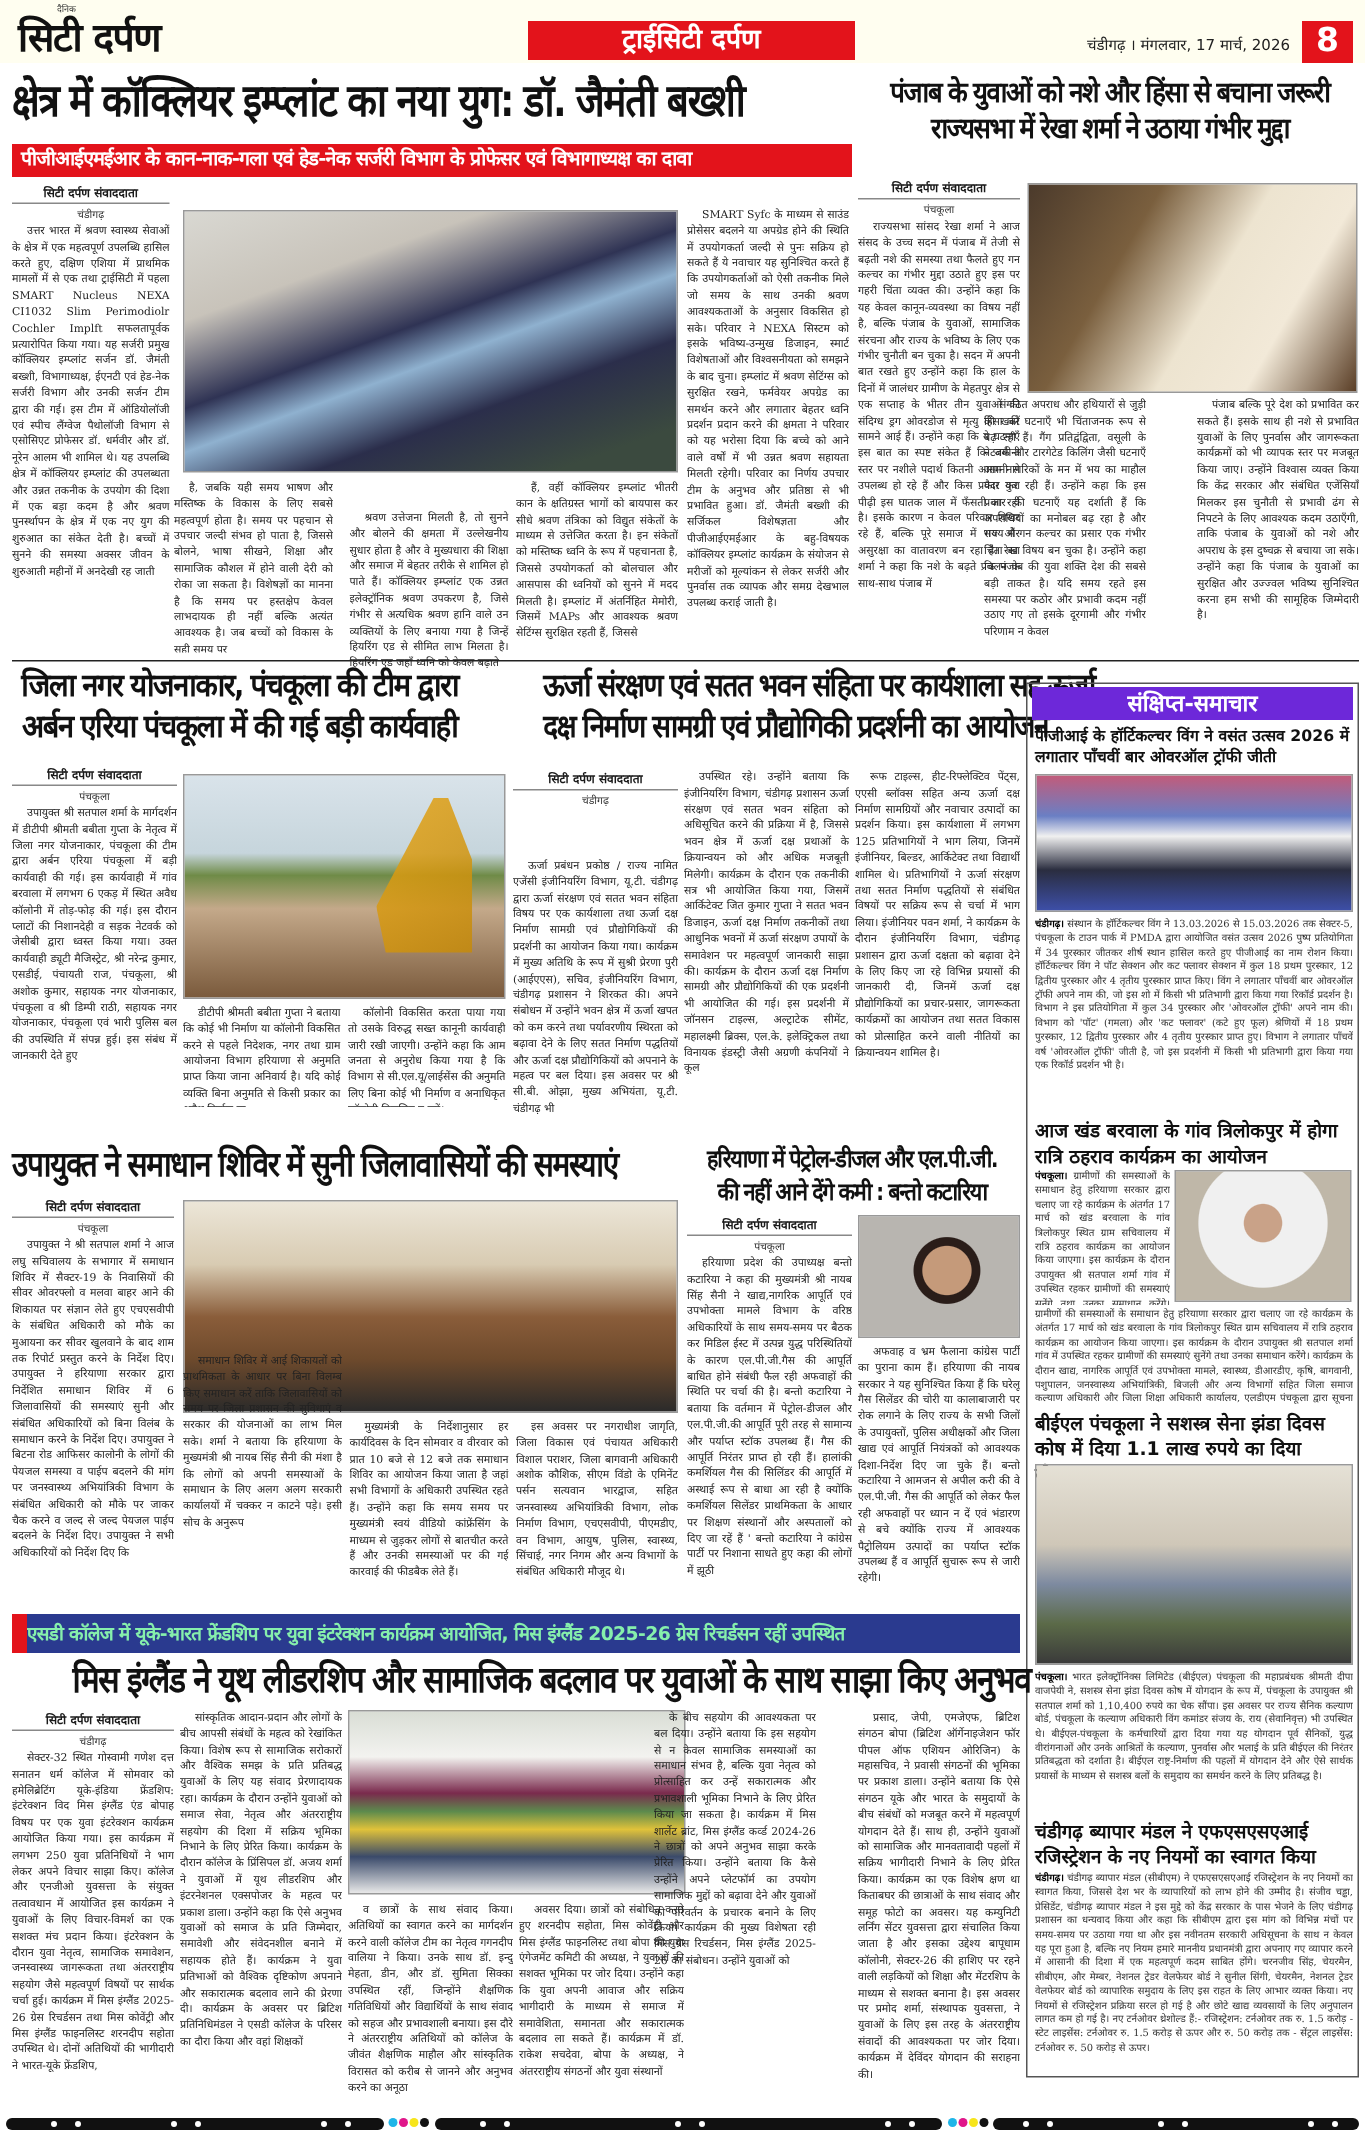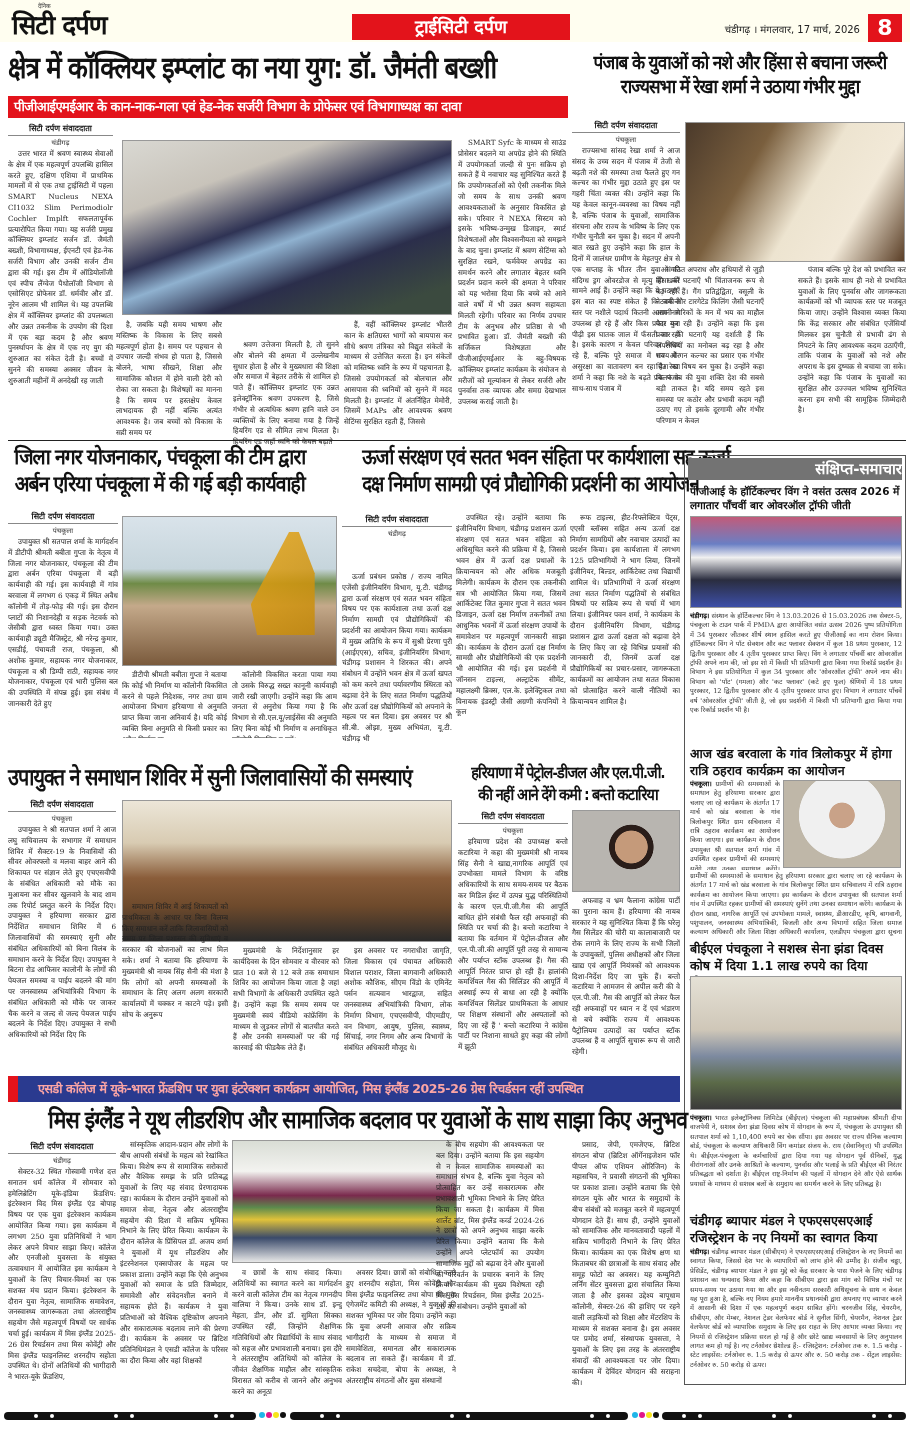--- a/index.html
+++ b/index.html
@@ -29,27 +29,27 @@
   .photo-jcb::after { content:""; position:absolute; right:10%; top:10%; width:30%; height:70%; background: linear-gradient(135deg,#e6a516,#c58a0a); opacity:0.85; clip-path: polygon(60% 0,75% 0,100% 40%,100% 100%,10% 100%,0 70%); }
   .photo-meeting { background: linear-gradient(180deg,#ece6d8 0%,#d8cbb2 30%, #8a5d3a 55%, #6e4a2c 75%, #2a2a2a 100%); }
   .photo-woman { background: radial-gradient(circle at 55% 45%, #c59a7a 0 22%, #2a1d19 23% 30%, #b8b5b0 31%); }
   .photo-trophy { background: linear-gradient(180deg,#c25b7a 0%,#6a7fc4 30%, #f0f0f0 45%, #2a2d3f 70%, #3d4fa8 100%); }
   .photo-dc { background: radial-gradient(circle at 50% 40%, #c9a288 0 16%, #f0f0f0 17% 55%, #bfb7a8 56%); }
   .photo-bel { background: linear-gradient(180deg,#e5e1d6 0%,#cfc7b8 40%, #7d8aa0 60%, #5b6a48 80%, #3a3a3a 100%); }
   .photo-miss { background: linear-gradient(180deg,#d9ddd5 0%,#f3f3f0 25%, #7a2a4d 45%, #5c8a4d 55%, #e0c23a 65%, #3a4a6a 80%, #e8e8e8 100%); }
 
   .h2 { font-size: 21px; line-height: 27px; text-align: center; }
   .sidebar-box { left: 684px; top: 455px; width: 222px; height: 930px; border: 1px solid #555; }
-  .sidebar-title { left: 688px; top: 458px; width: 214px; height: 22px; background: #737373; color: #fff; font-family: "DejaVu Sans", sans-serif; font-weight: bold; font-size: 15px; text-align: right; line-height: 22px; }
+  .sidebar-title { left: 688px; top: 458px; width: 214px; height: 22px; background: #6d28d9; color: #fff; font-family: "DejaVu Sans", sans-serif; font-weight: bold; font-size: 15px; text-align: center; line-height: 22px; }
   .sb-head { font-family: "DejaVu Sans", sans-serif; font-weight: bold; font-size: 10.5px; line-height: 14px; color:#111; }
   .sb-head.big { font-size: 12.5px; line-height: 17px; }
   .sb-body { font-size: 6.6px; line-height: 9.4px; text-align: justify; color:#333; overflow: hidden; }
   .sb-body b { color:#000; }
 
-  .bluebar { left: 8px; top: 1076px; width: 672px; height: 26px; background: #2a3a8f; color: #fca5a5; font-family: "DejaVu Sans", sans-serif; font-weight: bold; font-size: 12.5px; line-height: 26px; padding-left: 20px; white-space: nowrap; overflow: hidden; letter-spacing: -0.4px; border-left: 10px solid #e3131b; }
+  .bluebar { left: 8px; top: 1076px; width: 672px; height: 26px; background: #2a3a8f; color: #86efac; font-family: "DejaVu Sans", sans-serif; font-weight: bold; font-size: 12.5px; line-height: 26px; white-space: nowrap; overflow: hidden; letter-spacing: -0.4px; border-left: 10px solid #e3131b; }
   .h3 { left: 8px; top: 1104px; width: 672px; font-size: 24px; line-height: 32px; text-align: center; white-space: nowrap; transform: scaleX(0.88); transform-origin: center; }
 
   .rule { background: #222; }
   .footer-bar { left: 0; top: 1412px; height: 8px; background: #111; border-radius: 4px; }
   .dot { position:absolute; top: 2px; width: 4px; height: 4px; background:#fff; border-radius:50%; }
   .cmyk { position:absolute; top: 1412px; width: 6px; height: 6px; border-radius:50%; }
 </style>
 </head>
 <body>
 

